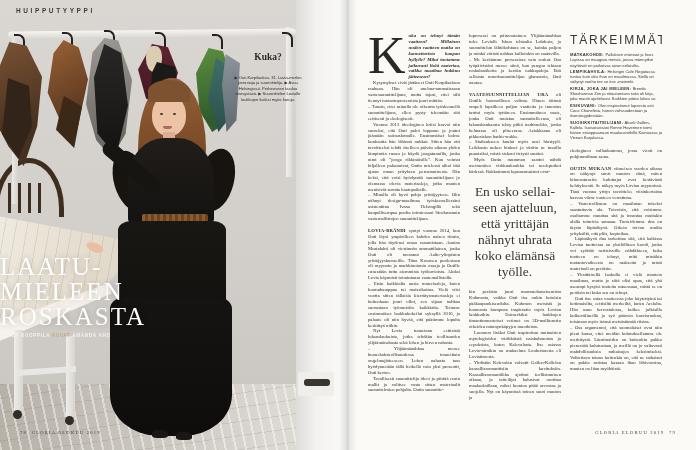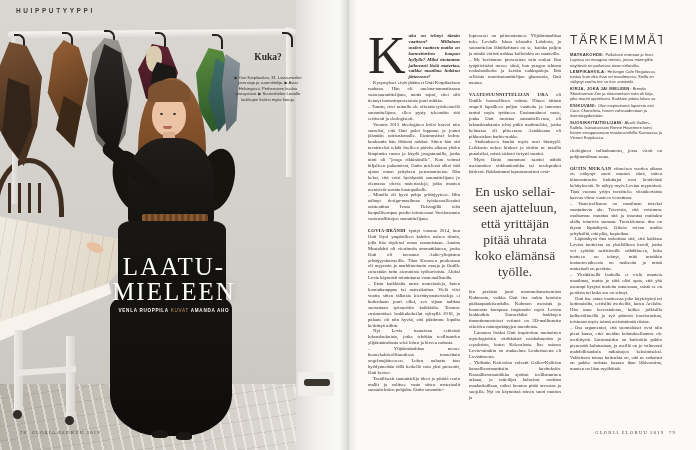--- a/index.html
+++ b/index.html
@@ -87,21 +87,21 @@
         background:linear-gradient(#161412,#0e0d0b);border-radius:10% 10% 40% 40% / 8% 8% 30% 30%;}
   .shoe{position:absolute;width:16px;height:8px;background:#1a1715;border-radius:40% 40% 30% 30%;}
   .shoeL{left:152px;top:430px;} .shoeR{left:176px;top:432px;}
   
   .kicker{position:absolute;left:16px;top:7px;z-index:10;font-family:"Liberation Sans",sans-serif;
         font-size:6.5px;font-weight:bold;letter-spacing:2.6px;color:#433d36;}
   .who-box{position:absolute;left:233px;top:52px;width:70px;z-index:10;text-align:center;color:#2f2a25;}
   .who-title{font-size:9.5px;font-weight:bold;margin-bottom:13px;}
   .who-items{font-family:"Liberation Sans",sans-serif;font-size:4.1px;line-height:5.4px;}
   .who-item{display:inline;}
-  .title-block{position:absolute;left:0;top:254px;width:348px;z-index:10;text-align:center;color:#fdfdfc;}
+  .title-block{position:absolute;left:0;top:254px;width:348px;z-index:10;color:#fdfdfc;}
   .title-line{font-size:25px;line-height:25px;letter-spacing:2px;font-weight:400;
         text-shadow:0 0 6px rgba(0,0,0,.25);}
   .byline{margin-top:4px;font-family:"Liberation Sans",sans-serif;font-size:4.6px;font-weight:bold;
         letter-spacing:.7px;color:#f4f2ef;}
   .byline .kuvat{color:#c79a62;font-weight:400;}
   .standfirst{margin:5px auto 0;width:170px;font-size:8.6px;line-height:11px;font-weight:bold;color:#f3f1ee;
         text-shadow:0 0 4px rgba(0,0,0,.3);}
   .footer-left{position:absolute;left:20px;top:430px;z-index:10;font-size:4.6px;letter-spacing:1.2px;color:#45413c;}
   
   .page-right{position:absolute;left:348px;top:0;width:348px;height:450px;background:#fbfaf7;}
@@ -190,20 +190,21 @@
     <div class="kicker">HUIPPUTYYPPI</div>
 
     <div class="who-box">
       <div class="who-title">Kuka?</div>
       <div class="who-items"><span class="who-item">▶ Outi Korpilaakso, 31. Lovia-merkin perustaja ja suunnittelija. </span><span class="who-item">▶ Asuu Helsingissä. Perheeseen kuuluu miesystävä. </span><span class="who-item">▶ Suunnittelee Lovialle laukkujen lisäksi myös koruja.</span></div>
     </div>
 
     <div class="title-block">
       <div class="title-line">LAATU-</div>
       <div class="title-line">MIELEEN</div>
+      <div class="title-line">ROSKASTA</div>
       <div class="byline">
         <span>VENLA RUOPPILA</span><span class="kuvat"> KUVAT </span><span>AMANDA AHO</span>
       </div>
     </div>
 
     <div class="footer-left">
       <span>78</span>&nbsp;&nbsp;<span>GLORIA ELOKUU 2019</span>
     </div>
   </div>
 
@@ -230,21 +231,21 @@
         <div>
             <p class="para"><span class="lead"></span><span>luprosessi on päinvastainen. Ylijäämänahkaa tulee Lovialle Iskun tehtaalta Lahdesta, ja suunnittelun lähtökohtana on se, kuinka paljon ja minkä väristä nahkaa kulloinkin on saatavilla.</span></p>
             <p class="para"><span class="lead"></span><span>– Me keräämme prosessissa vain roskat. Osa työpäivistäni menee siinä, kun pengon tehtaan roskalaatikoita ja kerään nahkapaloja. Että sellaista muotisuunnittelijan glamouria, Outi nauraa.</span></p>
             <p class="para gap"><span class="lead">VAATESUUNNITTELIJAN URA </span><span>oli Outille luonnollinen valinta. Hänen äitinsä ompeli lapsilleen paljon vaatteita ja innostus tarttui myös tyttäreen. Ensimmäinen vaate, jonka Outi muistaa suunnitelleensa, oli lakanakankaasta tehty pitkä tuubimekko, jonka helmassa oli pliseeraus. Asiakkaana oli pikkusiskon barbie-nukke.</span></p>
             <p class="para"><span class="lead"></span><span>– Stailaukseen kuului myös uusi hiustyyli. Leikkasin nuken hiukset ja väritin ne tussilla punaisiksi, mistä siskoni tietysti suuttui.</span></p>
             <p class="para ind"><span class="lead"></span><span>Myös Outin mummon saattoi nähdä useimmiten virkkuukoukku tai neulepuikot kädessä. Rakkaimmat lapsuusmuistot ovat-</span></p>
           </div>
         <div class="quote">En usko sellai-
 seen ajatteluun,
 että yrittäjän
-pitää uhrata
+nähnyt uhrata
 koko elämänsä
 työlle.</div>
         <div>
             <p class="para"><span class="lead"></span><span>kin peräisin juuri mummolamaisemista Kuhmosta, vaikka Outi itse onkin kotoisin pääkaupunkiseudulta. Kuhmon metsistä ja luonnosta kumpuaa inspiraatio myös Lovian laukkuihin. Esimerkiksi laukkujen timantinmuotoiset vetimet on 3D-mallinnettu oikeiden männynkäpyjen muodoista.</span></p>
             <p class="para ind"><span class="lead"></span><span>Luonnon lisäksi Outi inspiroituu muinaisten mytologioiden värikkäistä naishahmoista ja eepoksista, kuten Kalevalasta. Itse asiassa Lovia-nimikin on mukaelma Louhettaresta eli Loviattaresta.</span></p>
             <p class="para"><span class="lead"></span><span>– Yhdistän Kalevalan valvatit Gallen-Kallelan kansallisromanttisiin kuvituksiin. Kansallisromantiikka ajoittui teollistumisen aikaan, ja taiteilijat halusivat osoittaa maalauksillaan, miksi luontoa pitää arvostaa ja suojella. Nyt on käynnissä toinen suuri muutos ja</span></p>
           </div>
       </div>
 
       <div class="col">

